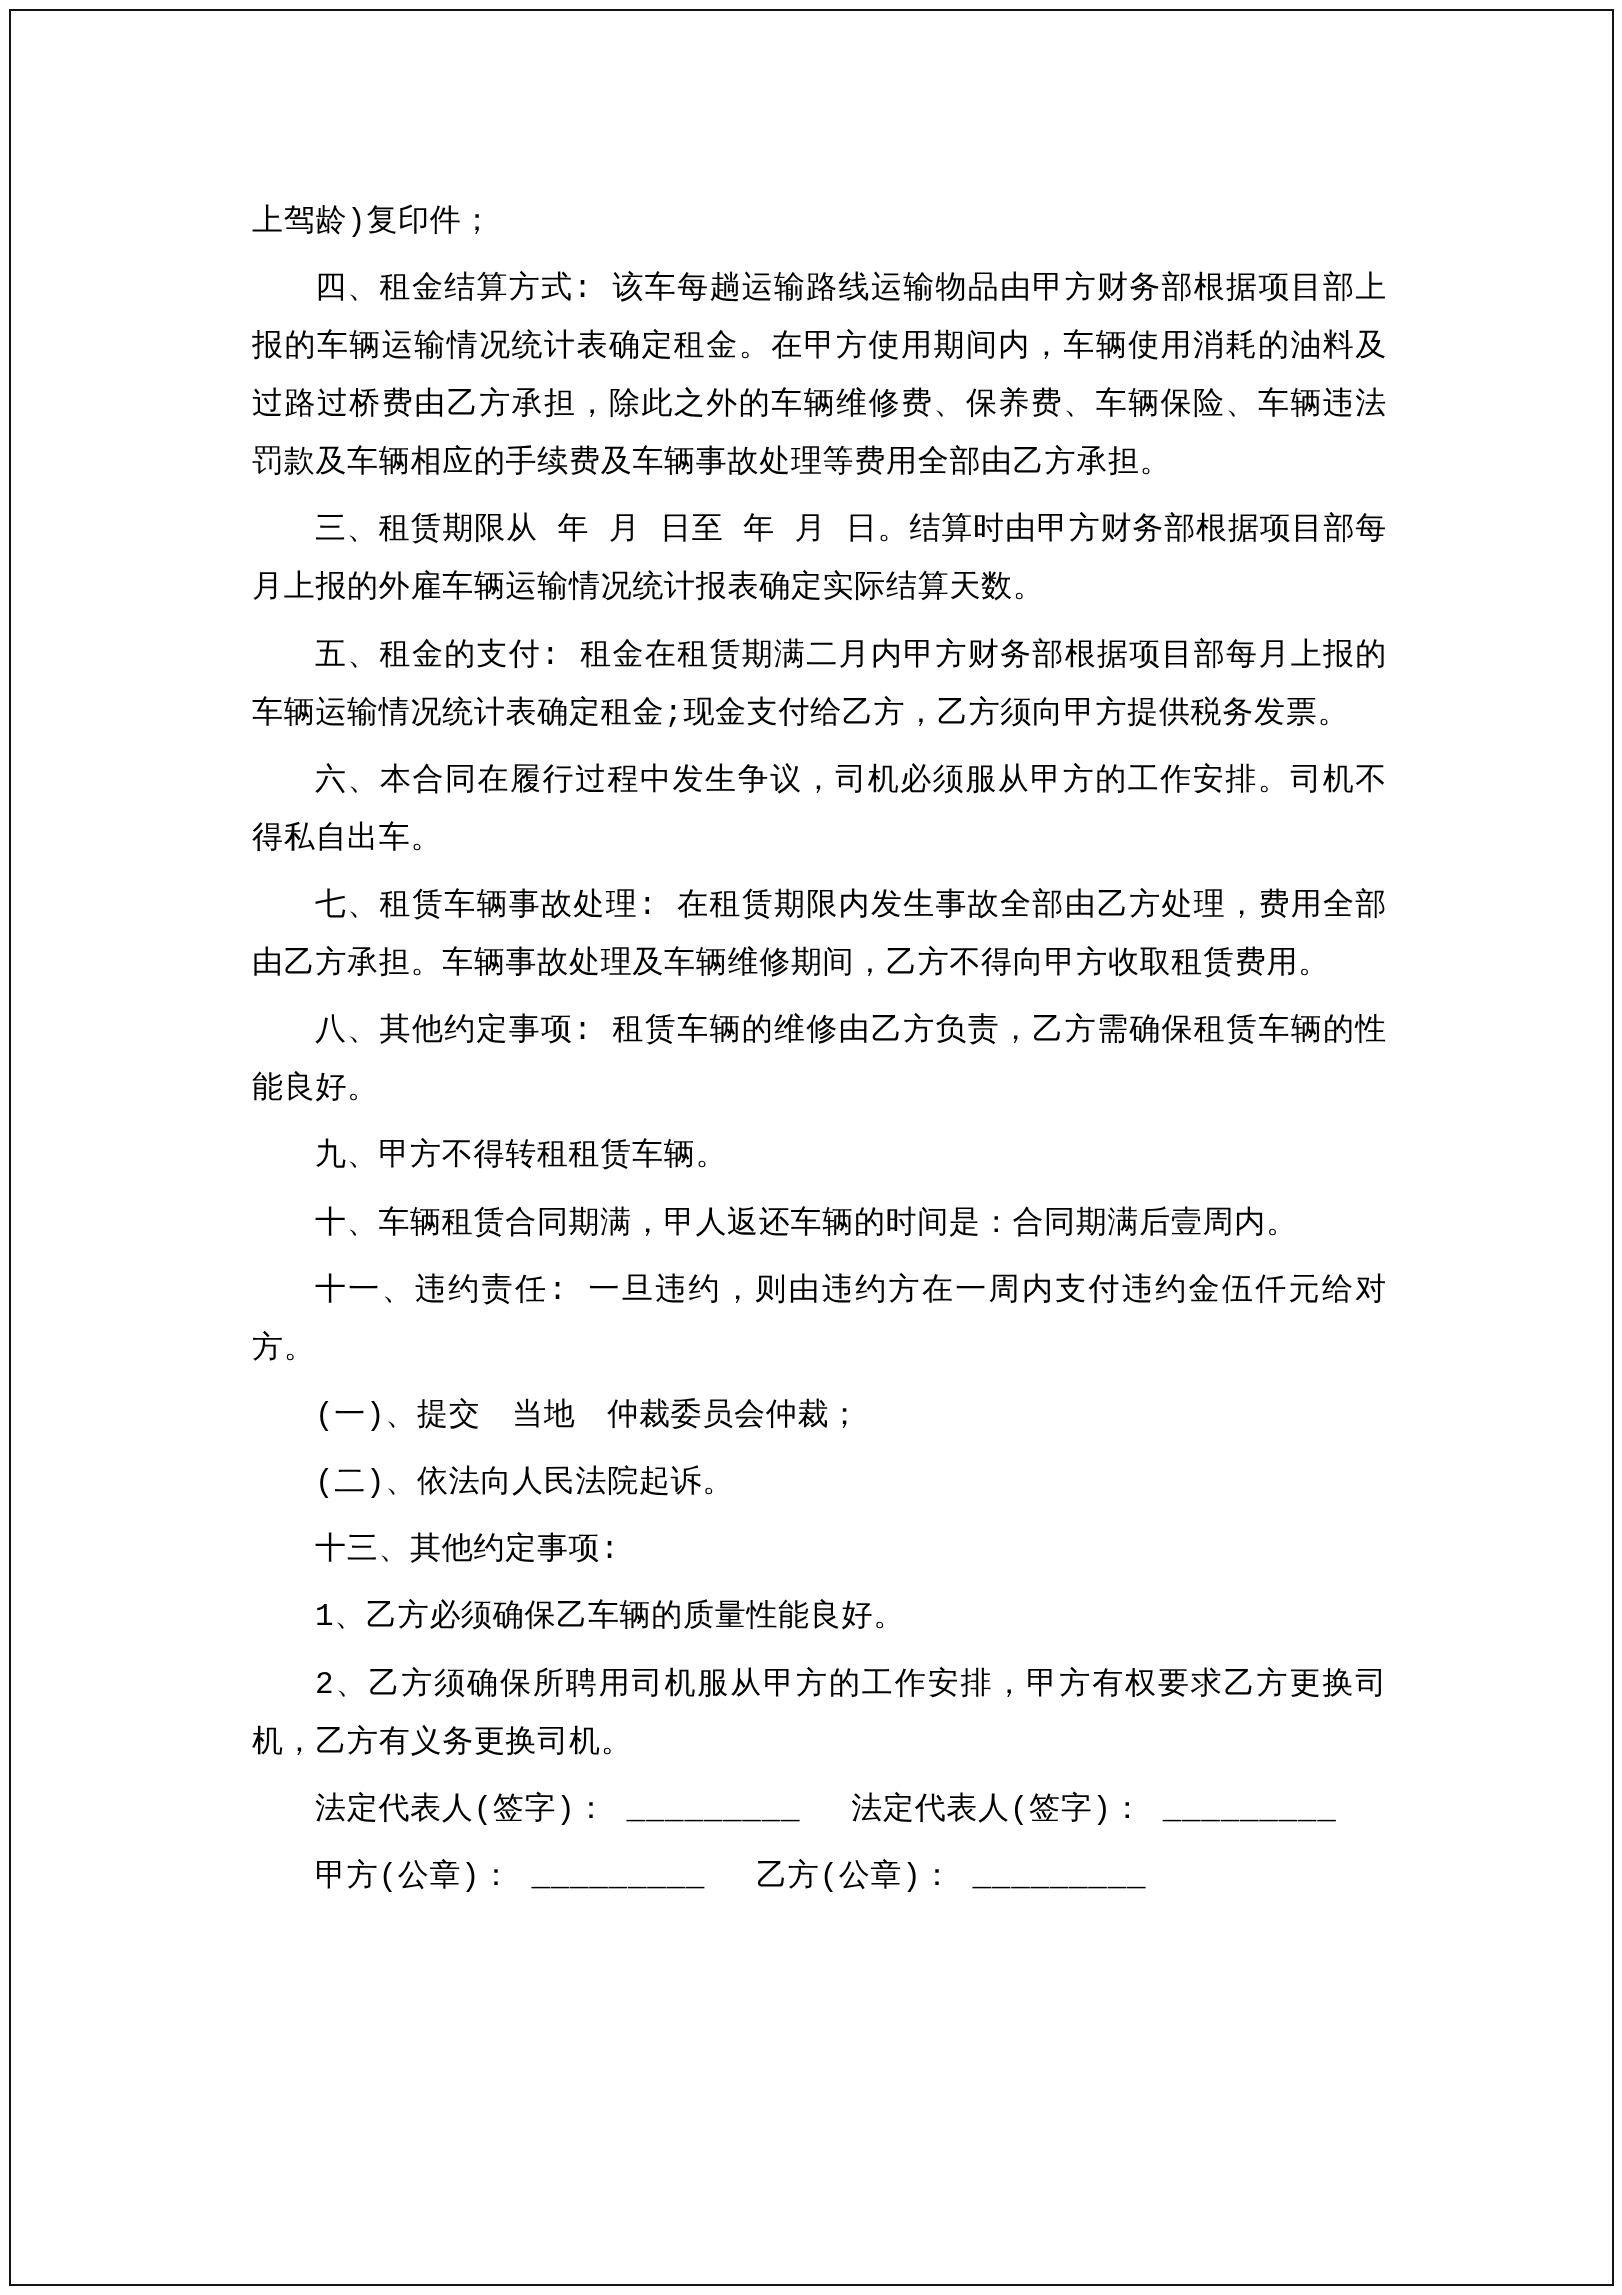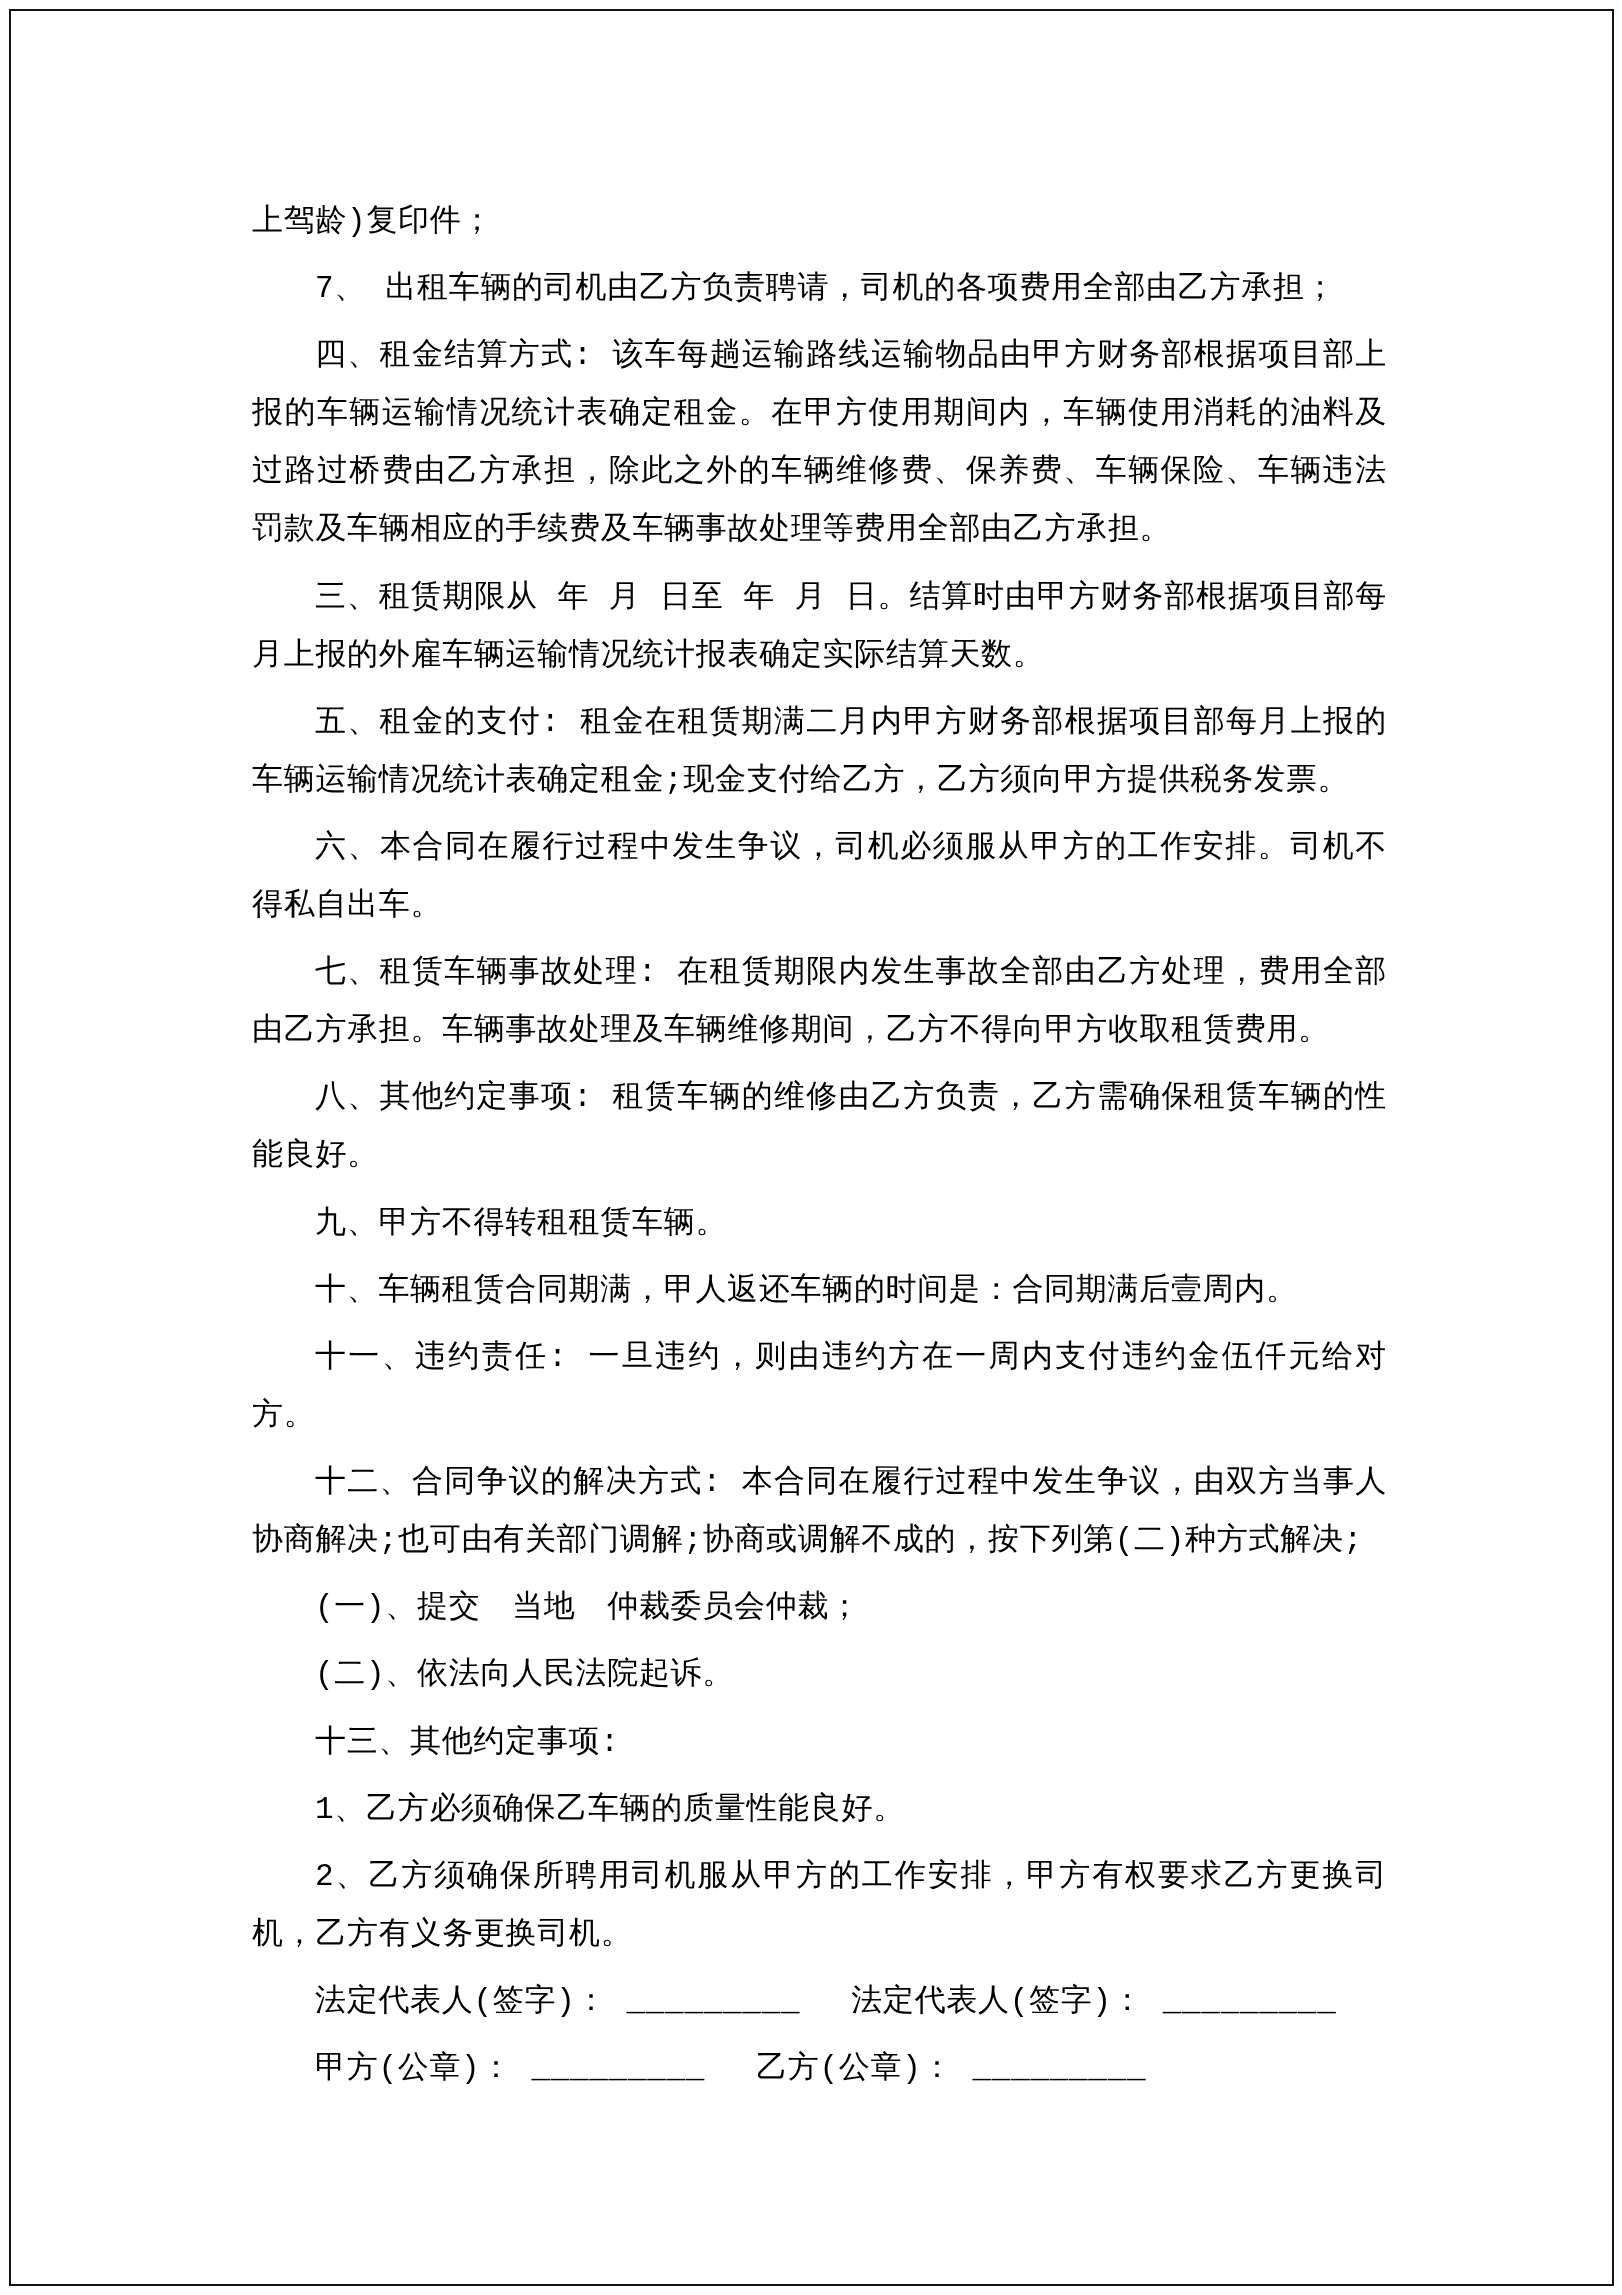--- a/index.html
+++ b/index.html
@@ -51,31 +51,29 @@
   }
 </style>
 </head>
 <body>
 
 <div class="page">
   <div class="page-border"></div>
 
   <div class="content">
     <p class="para">上驾龄)复印件；</p>
-    <p class="para indent">7、 出租车辆的司机由乙方负责聘请，司机的各项费用全部由乙方承担；</p>
     <p class="para indent">四、租金结算方式: 该车每趟运输路线运输物品由甲方财务部根据项目部上报的车辆运输情况统计表确定租金。在甲方使用期间内，车辆使用消耗的油料及过路过桥费由乙方承担，除此之外的车辆维修费、保养费、车辆保险、车辆违法罚款及车辆相应的手续费及车辆事故处理等费用全部由乙方承担。</p>
     <p class="para indent">三、租赁期限从 年 月 日至 年 月 日。结算时由甲方财务部根据项目部每月上报的外雇车辆运输情况统计报表确定实际结算天数。</p>
     <p class="para indent">五、租金的支付: 租金在租赁期满二月内甲方财务部根据项目部每月上报的车辆运输情况统计表确定租金;现金支付给乙方，乙方须向甲方提供税务发票。</p>
     <p class="para indent">六、本合同在履行过程中发生争议，司机必须服从甲方的工作安排。司机不得私自出车。</p>
     <p class="para indent">七、租赁车辆事故处理: 在租赁期限内发生事故全部由乙方处理，费用全部由乙方承担。车辆事故处理及车辆维修期间，乙方不得向甲方收取租赁费用。</p>
     <p class="para indent">八、其他约定事项: 租赁车辆的维修由乙方负责，乙方需确保租赁车辆的性能良好。</p>
     <p class="para indent">九、甲方不得转租租赁车辆。</p>
     <p class="para indent">十、车辆租赁合同期满，甲人返还车辆的时间是：合同期满后壹周内。</p>
     <p class="para indent">十一、违约责任: 一旦违约，则由违约方在一周内支付违约金伍仟元给对方。</p>
-    <p class="para indent">十二、合同争议的解决方式: 本合同在履行过程中发生争议，由双方当事人协商解决;也可由有关部门调解;协商或调解不成的，按下列第(二)种方式解决;</p>
     <p class="para indent">(一)、提交　当地　仲裁委员会仲裁；</p>
     <p class="para indent">(二)、依法向人民法院起诉。</p>
     <p class="para indent">十三、其他约定事项:</p>
     <p class="para indent">1、乙方必须确保乙车辆的质量性能良好。</p>
     <p class="para indent">2、乙方须确保所聘用司机服从甲方的工作安排，甲方有权要求乙方更换司机，乙方有义务更换司机。</p>
     <p class="para indent sig">法定代表人(签字)： _________ 　法定代表人(签字)： _________</p>
     <p class="para indent sig">甲方(公章)： _________ 　乙方(公章)： _________</p>
   </div>
 </div>
 

